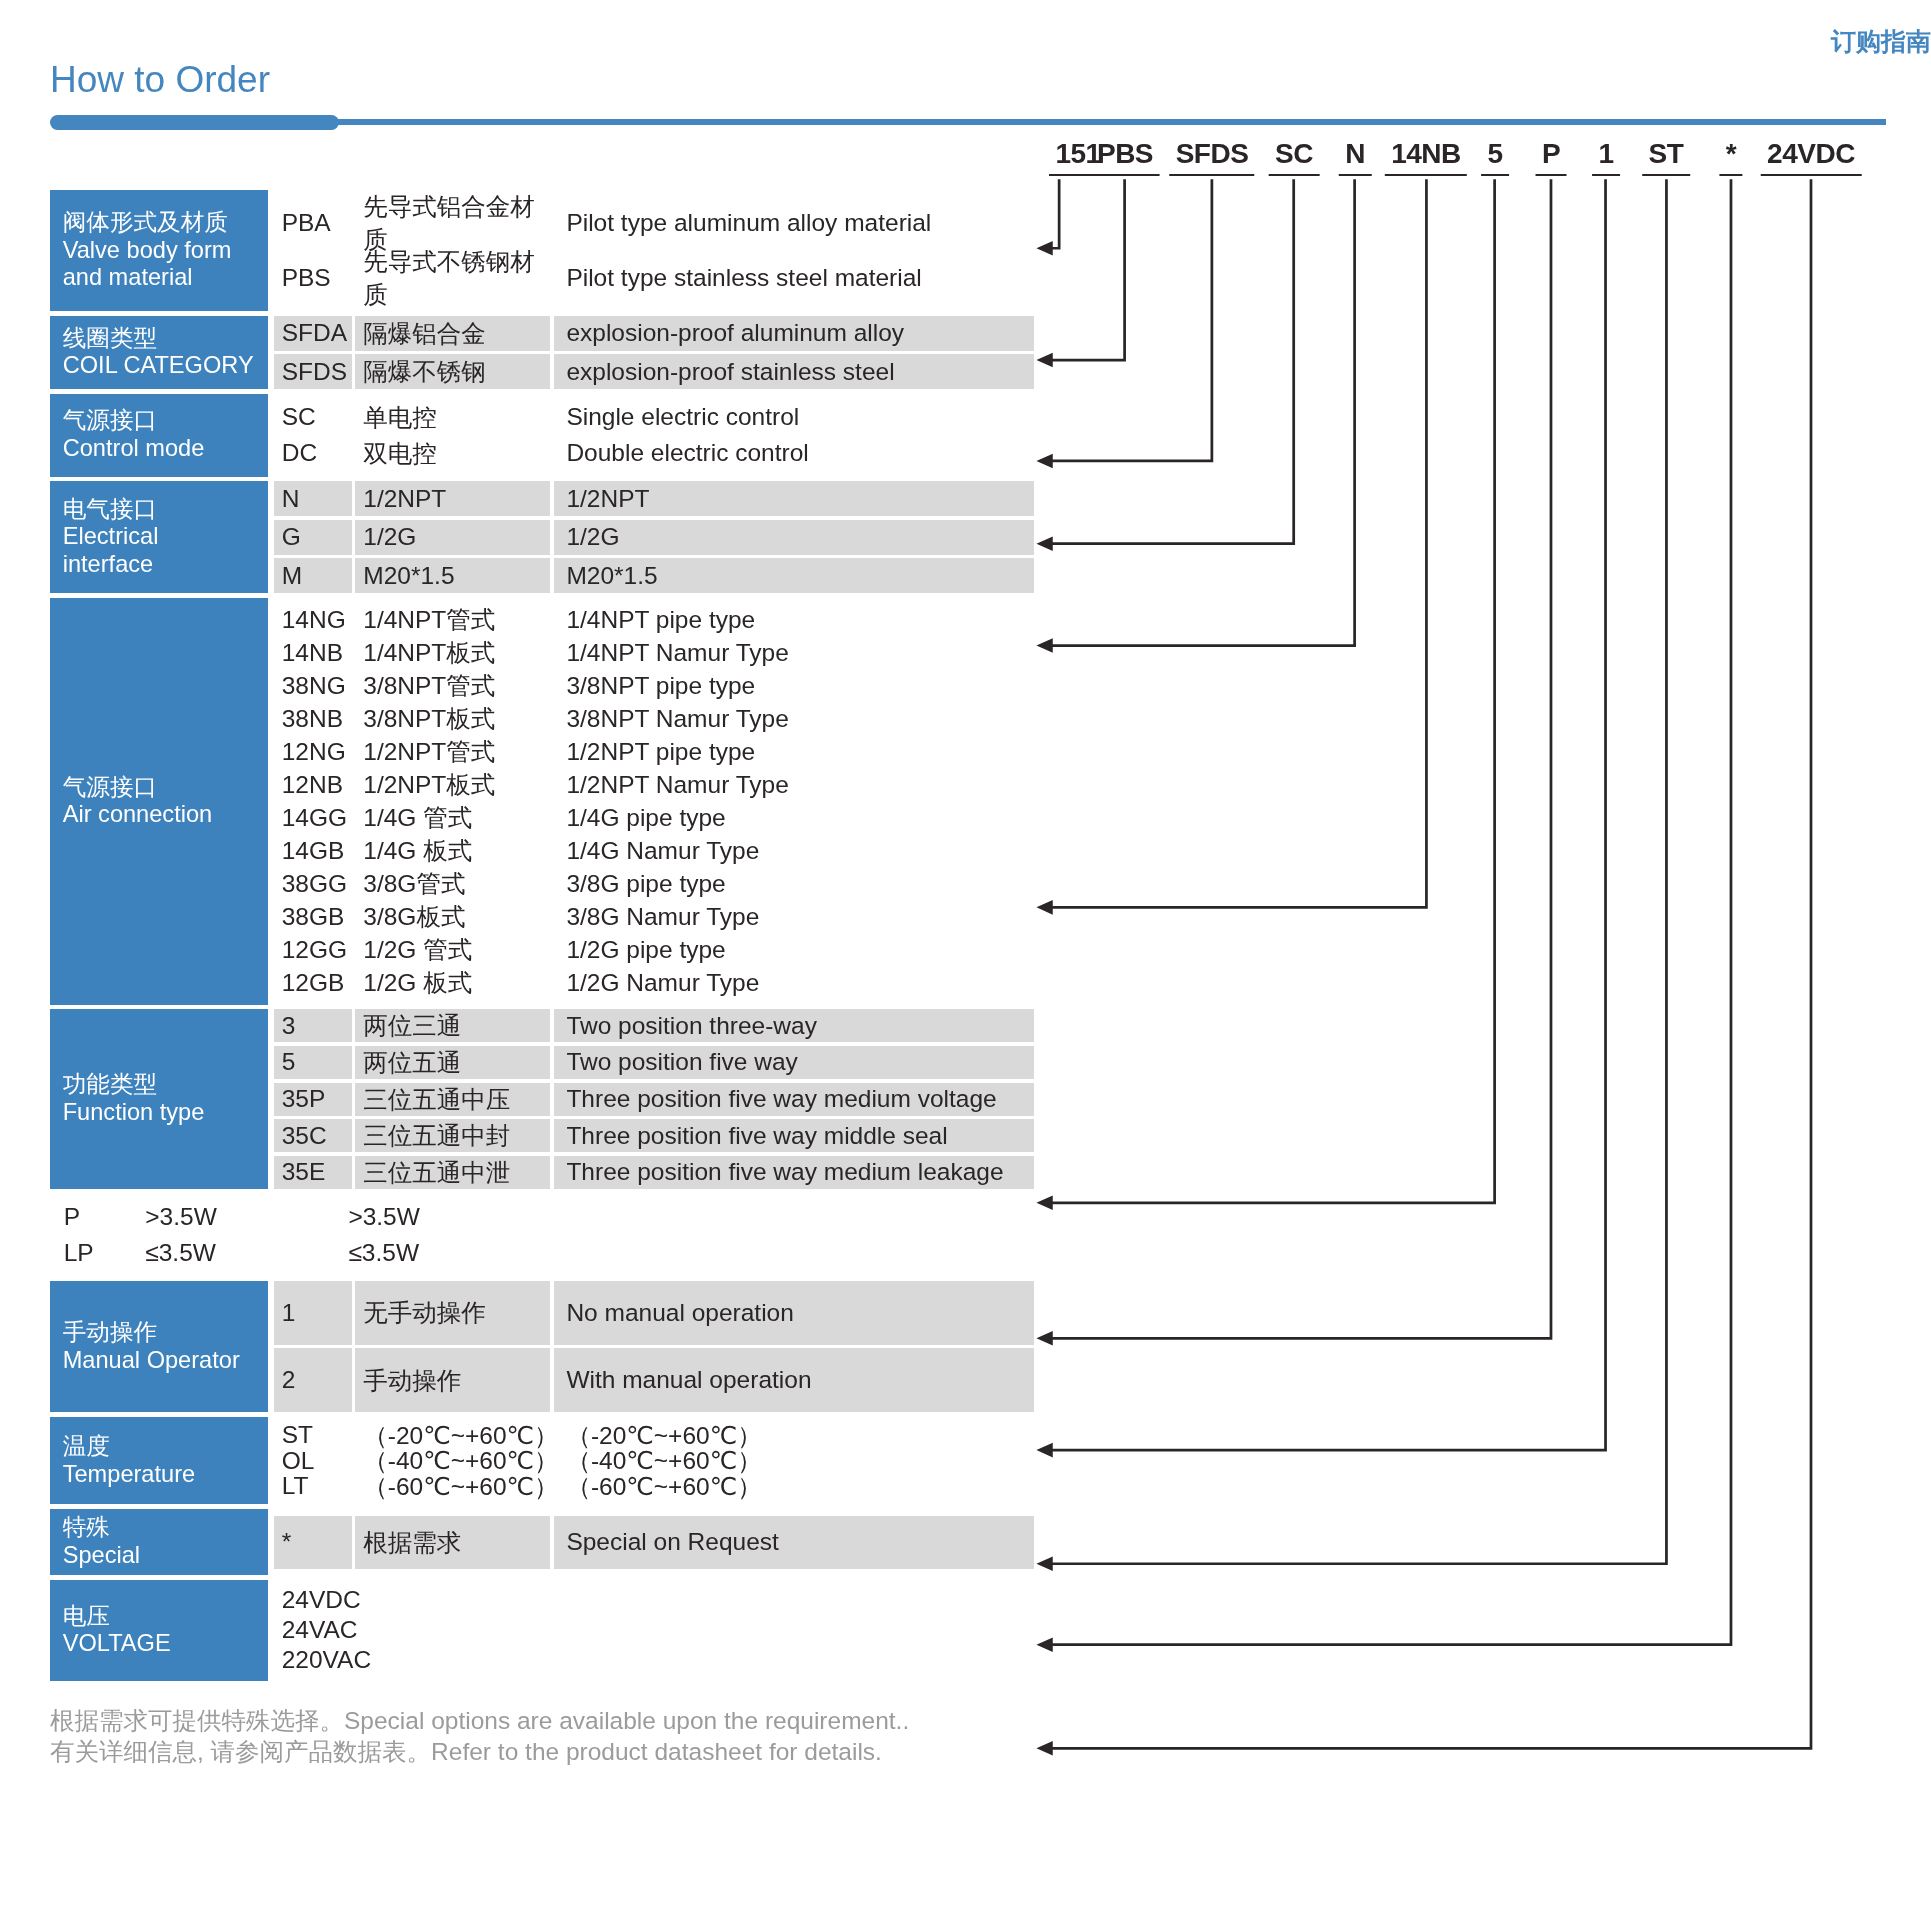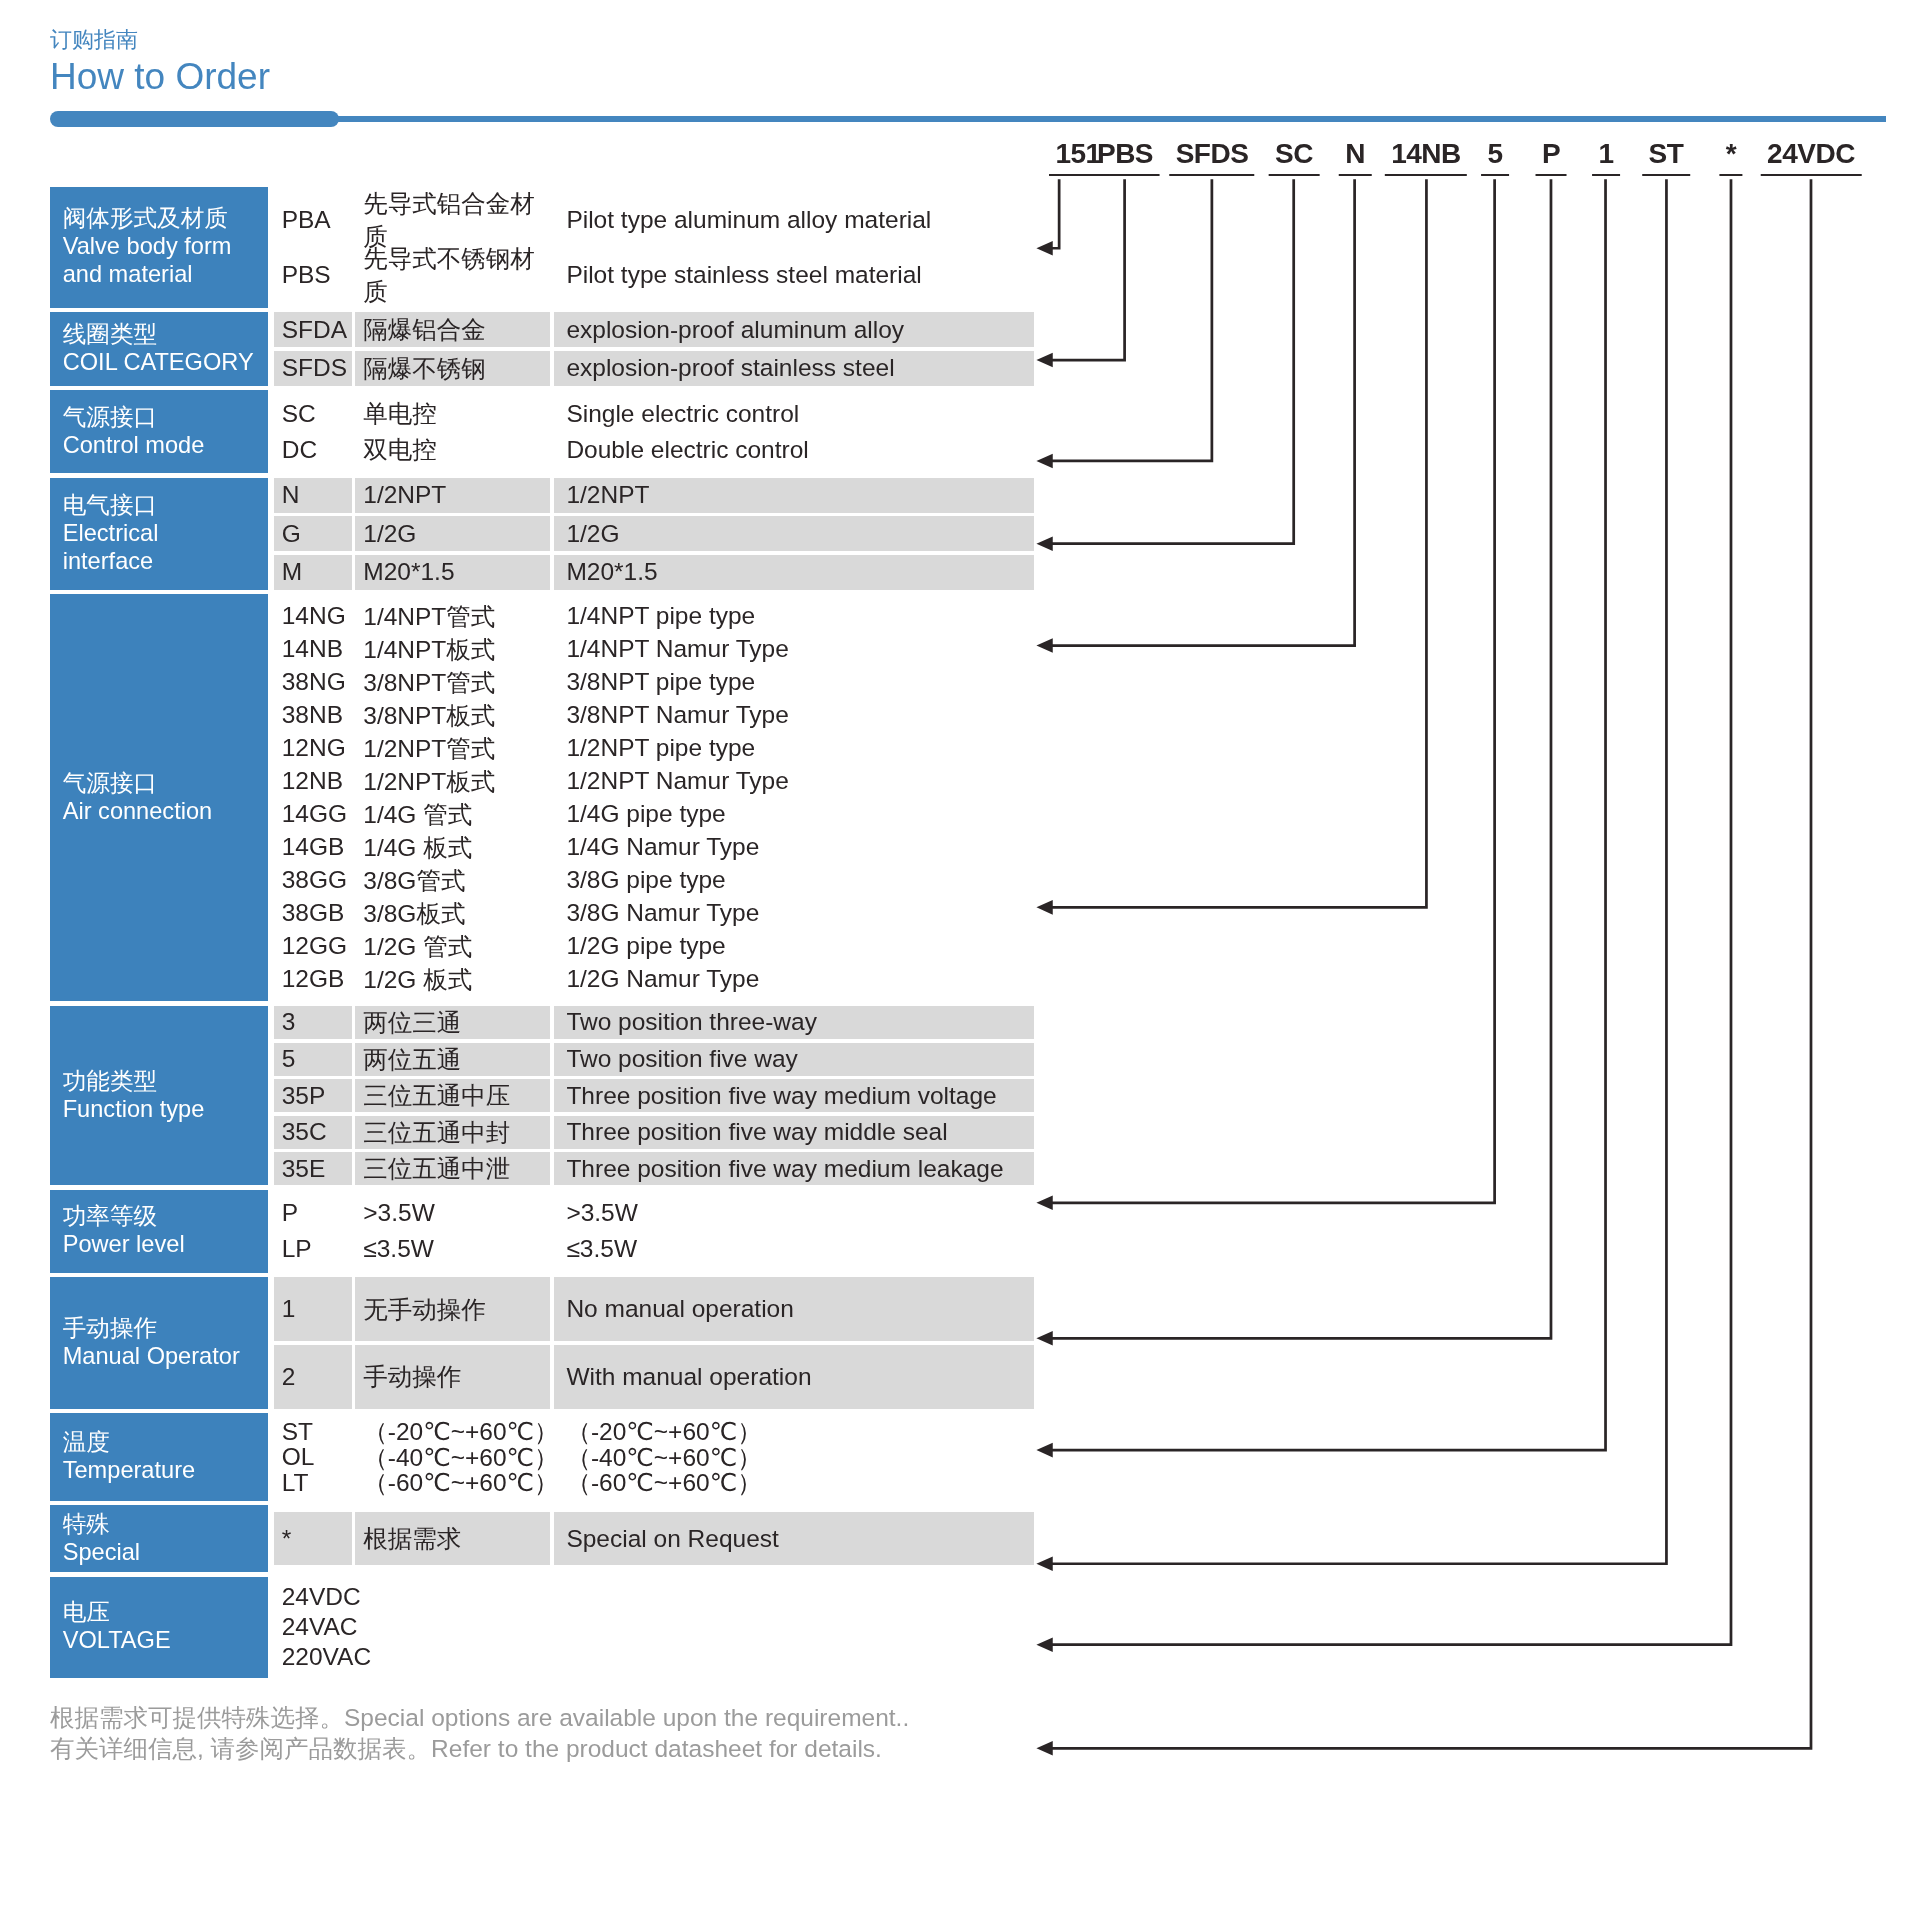--- a/index.html
+++ b/index.html
@@ -5,21 +5,21 @@
   :root{
     --blue:#3d82bc; --accent:#4486bf; --row-gray:#d9d9d9;
     --line-dark:#2a2526; --footer-gray:#9b9b9b;
   }
   *{margin:0;padding:0;box-sizing:border-box;}
   html,body{background:#fff;}
   body{width:1931px;height:1922px;overflow:hidden;
        font-family:"Liberation Sans","DejaVu Sans",sans-serif;color:var(--line-dark);}
   .page{position:relative;width:1931px;height:1922px;padding:27px 0 0 50px;}
   
-  .title-cn{font-size:22px;font-weight:400;color:var(--accent);line-height:1.15;}
+  .title-cn{font-size:25px;font-weight:700;color:var(--accent);line-height:1.15;text-align:right;}
   .title-en{font-size:37px;font-weight:500;color:var(--accent);line-height:1.15;margin-top:3.6px;}
   .rule{position:relative;height:15.5px;margin-top:12.7px;margin-right:45px;}
   .rule-thick{position:absolute;left:0;top:0;width:289px;height:15.5px;border-radius:8.2px;background:var(--accent);}
   .rule-thin{position:absolute;left:282px;right:0;top:4.5px;height:6.4px;background:var(--accent);}
   
   .codes{position:absolute;left:0;top:138px;width:1931px;height:51px;}
   .code-seg{position:absolute;top:0;transform:translateX(-50%);white-space:nowrap;
             font-size:28px;font-weight:600;letter-spacing:-0.5px;color:var(--line-dark);
             border-bottom:2.7px solid var(--line-dark);padding:0 6.4px 3.6px 6.4px;}
   
@@ -278,24 +278,20 @@
             <span class="cell en">Three position five way middle seal</span>
           </div>
           <div class="row" style="height: 33px;">
             <span class="cell code">35E</span>
             <span class="cell cn">三位五通中泄</span>
             <span class="cell en">Three position five way medium leakage</span>
           </div>
         </div>
       </section>
       <section class="sec white">
-        <div class="cat">
-          <div class="cat-line">功率等级</div>
-          <div class="cat-line">Power level</div>
-        </div>
         <div class="rows">
           <div class="row" style="height: 36px;">
             <span class="cell code">P</span>
             <span class="cell cn">&gt;3.5W</span>
             <span class="cell en">&gt;3.5W</span>
           </div>
           <div class="row" style="height: 36px;">
             <span class="cell code">LP</span>
             <span class="cell cn">≤3.5W</span>
             <span class="cell en">≤3.5W</span>

